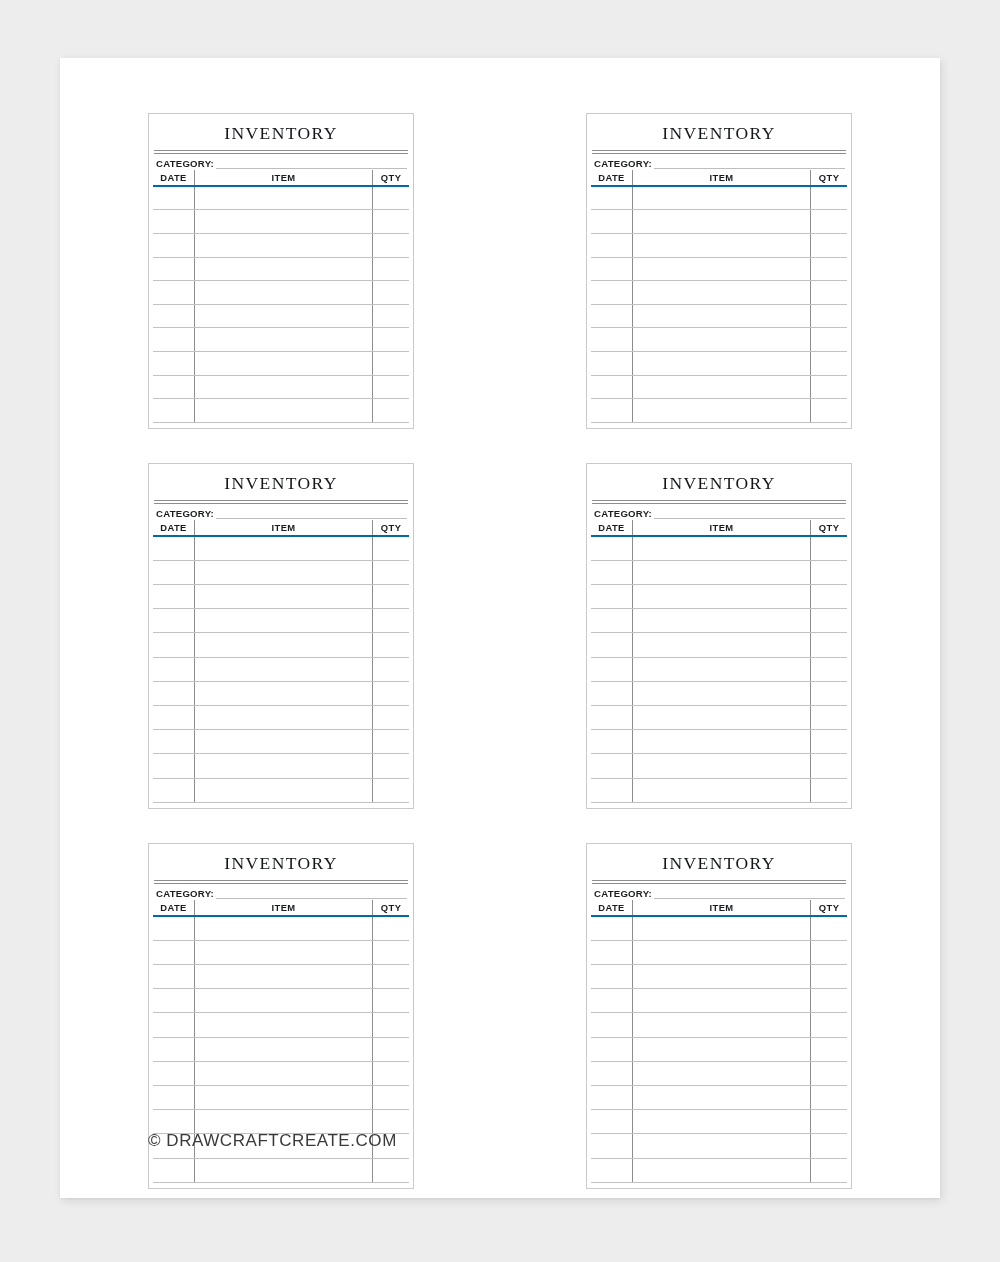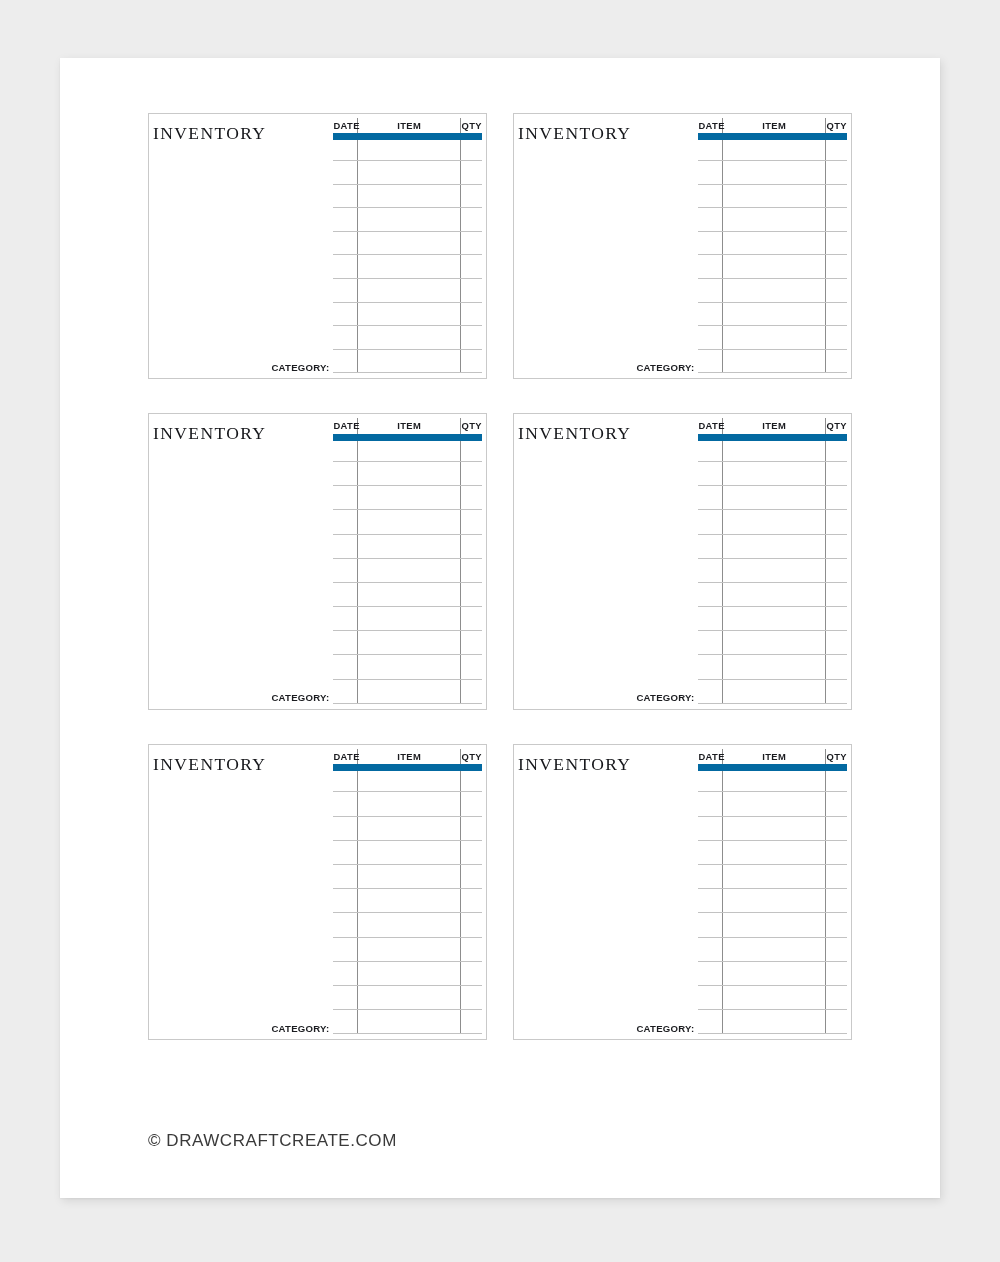--- a/index.html
+++ b/index.html
@@ -31,26 +31,26 @@
   }
 
   .card-row {
     display: flex;
     justify-content: space-between;
     margin-bottom: 34px;
   }
   .card-row:last-child { margin-bottom: 0; }
 
   .card {
-    width: 339px;
+    width: 266px;
     border: 1px solid #c9c9c9;
     background: #fff;
     padding: 4px 4px 5px 4px;
     display: flex;
-    flex-direction: row;
+    flex-direction: column;
   }
 
   
   .card-title {
     font-family: "Liberation Serif", serif;
     font-size: 17.5px;
     letter-spacing: 1.4px;
     text-align: center;
     color: #15161a;
     padding: 6px 0 8px 0;
@@ -96,21 +96,21 @@
   .inv-table col.c-item { width: 69.6%; }
   .inv-table col.c-qty  { width: 14.2%; }
 
   .inv-table th {
     font-size: 9.4px;
     font-weight: bold;
     letter-spacing: 0.4px;
     color: #1b1c20;
     text-align: center;
     padding: 3px 0 3px 0;
-    border-bottom: 7px solid #0369a1;
+    border-bottom: 2px solid #0369a1;
     line-height: 1;
   }
   .inv-table th.h-item,
   .inv-table th.h-qty { border-left: 1px solid #8d8d8d; }
 
   .inv-table td {
     border-bottom: 1px solid #c2c2c2;
     padding: 0;
   }
   .inv-table td.d-item,

